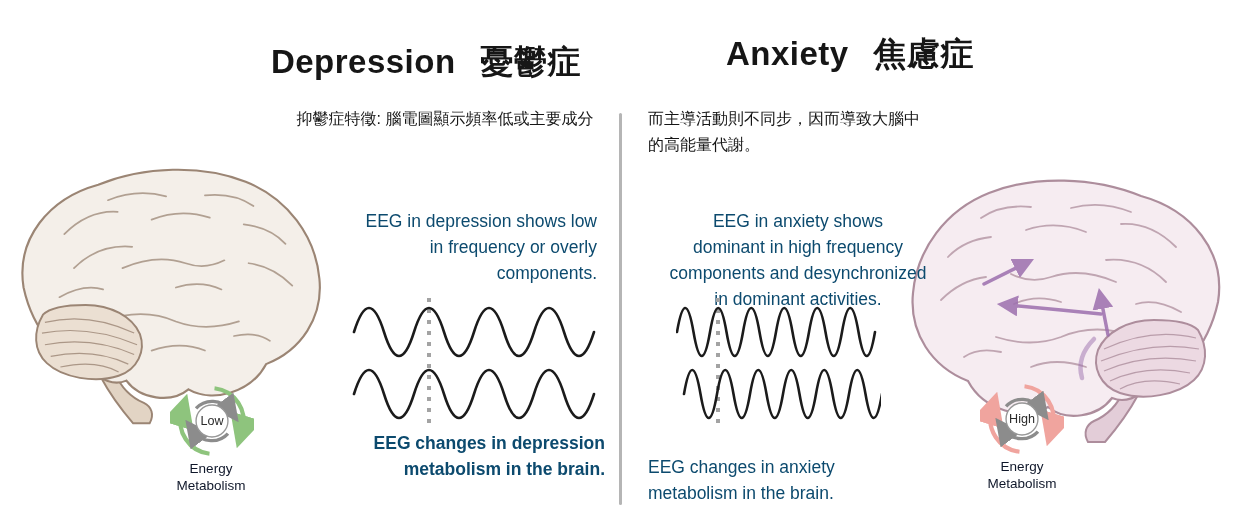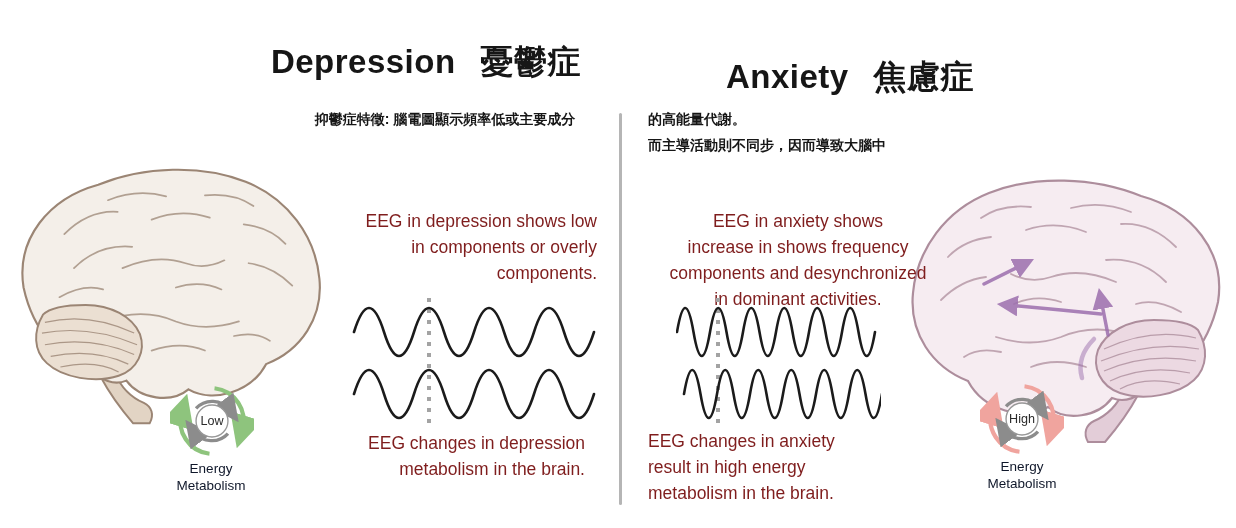--- a/index.html
+++ b/index.html
@@ -4,22 +4,22 @@
 <style>
   * { margin:0; padding:0; box-sizing:border-box; }
   html,body { background:#fff; }
   #stage {
     position:relative; width:1236px; height:528px; background:#ffffff;
     font-family:"Liberation Sans", sans-serif; color:#161616; overflow:hidden;
   }
   .abs { position:absolute; }
   .title { font-size:33px; font-weight:700; letter-spacing:.5px; text-align:center; white-space:nowrap; }
   .title .zh { margin-left:25px; }
-  .zh-block { font-size:14px; font-weight:700; line-height:26px; }
-  .en-block { font-size:17.5px; font-weight:400; line-height:26px; color:#7f1d1d; }
+  .zh-block { font-size:16px; font-weight:400; line-height:26px; }
+  .en-block { font-size:17.5px; font-weight:400; line-height:26px; color:#0c4a6e; }
   .align-r { text-align:right; }
   .align-c { text-align:center; }
   .divider { width:3px; background:#b5b5b5; border-radius:2px; }
   .metab-label { font-size:13.5px; line-height:17px; text-align:center; color:#0f172a; }
   svg { display:block; }
   .wave { fill:none; stroke:#1b1b1b; stroke-width:2.6; stroke-linecap:round; }
   .syncline { stroke:#a3a3a3; stroke-width:4; stroke-dasharray:4 7; fill:none; }
   .brain-main { fill:var(--b-fill); stroke:var(--b-line); stroke-width:2.2; }
   .brain-cbl  { fill:var(--b-fill2); stroke:var(--b-line); stroke-width:2; }
   .brain-stem { fill:var(--b-fill3); stroke:var(--b-line); stroke-width:2; }
@@ -84,93 +84,92 @@
   <svg class="abs" style="left:6px; top:142px; --b-fill:#f4efe9; --b-line:#9b8574; --b-fill2:#ebdfd2; --b-fill3:#e2d4c4;" width="330" height="291" viewBox="0 0 340 300">
     <use href="#brainShape"></use>
   </svg>
 
   <div class="abs zh-block align-c" style="left:260px; top:106px; width:370px;">
     <div>抑鬱症特徵: 腦電圖顯示頻率低或主要成分</div>
   </div>
 
   <div class="abs en-block align-r" style="left:300px; top:208px; width:297px;">
     <div>EEG in depression shows low</div>
-    <div>in components or overly</div>
+    <div>in frequency or overly</div>
     <div>components.</div>
   </div>
 
   <svg class="abs" style="left:352px; top:298px;" width="245" height="132" viewBox="0 0 245 132">
     <path class="syncline" d="M77 0 L77 131"></path>
     <g transform="translate(2,6)">
       <path class="wave" d="M0 28 q15 -48 30 0 q15 48 30 0 q15 -48 30 0 q15 48 30 0 q15 -48 30 0 q15 48 30 0 q15 -48 30 0 q15 48 30 0"></path>
     </g>
     <g transform="translate(2,68)">
       <path class="wave" d="M0 28 q15 -48 30 0 q15 48 30 0 q15 -48 30 0 q15 48 30 0 q15 -48 30 0 q15 48 30 0 q15 -48 30 0 q15 48 30 0"></path>
     </g>
   </svg>
 
-  <div class="abs en-block align-r" style="left:288px; top:430px; width:297px;">
+  <div class="abs en-block align-r" style="left:308px; top:430px; width:297px;font-weight:bold;">
     <div>EEG changes in depression</div>
     <div>metabolism in the brain.</div>
   </div>
 
   <svg class="abs" style="left:170px; top:379px;" width="84" height="84" viewBox="0 0 100 100">
     <path class="cyc-outer" stroke="#8ec47d" d="M53 11 A39 39 0 0 1 86 61" marker-end="url(#mkGreen)"></path>
     <path class="cyc-outer" stroke="#8ec47d" d="M47 89 A39 39 0 0 1 14 39" marker-end="url(#mkGreen)"></path>
     <path class="cyc-inner" d="M31 35 A26 26 0 0 1 71 37" marker-end="url(#mkGray)"></path>
     <path class="cyc-inner" d="M69 65 A26 26 0 0 1 29 63" marker-end="url(#mkGray)"></path>
     <circle class="cyc-center" cx="50" cy="50" r="19"></circle>
     <text class="cyc-text" x="50" y="55" text-anchor="middle">Low</text>
   </svg>
   <div class="abs metab-label" style="left:151px; top:460px; width:120px;">
     <div>Energy</div>
     <div>Metabolism</div>
   </div>
 
   <div class="abs divider" style="left:619px; top:113px; height:392px;"></div>
 
-  <div class="abs title" style="left:650px; top:55px; width:400px;text-align:center;">
+  <div class="abs title" style="left:650px; top:32px; width:400px;text-align:center;">
     <span>Anxiety</span><span class="zh">焦慮症</span>
   </div>
 
   <svg class="abs" style="left:896px; top:152px; --b-fill:#f6ecf1; --b-line:#ad8d9c; --b-fill2:#ecd9e2; --b-fill3:#e3cdd8;" width="340" height="300" viewBox="0 0 340 300">
     <use href="#brainShape" transform="translate(340,0) scale(-1,1)"></use>
     <g>
       <path class="pathway faint" d="M186 226 Q180 205 198 187"></path>
       <path class="pathway" d="M205 162 L165 158 L112 153" marker-end="url(#mkPurple)"></path>
       <path class="pathway" d="M88 132 L128 112" marker-end="url(#mkPurple)"></path>
       <path class="pathway" d="M212 183 L205 147" marker-end="url(#mkPurple)"></path>
     </g>
   </svg>
 
   <div class="abs zh-block" style="left:648px; top:106px; width:310px;">
+    <div>而主導活動則不同步，因而導致大腦中</div>
     <div>的高能量代謝。</div>
-    <div>而主導活動則不同步，因而導致大腦中</div>
   </div>
 
   <div class="abs en-block" style="left:648px; top:208px; width:300px;text-align:center;">
     <div>EEG in anxiety shows</div>
-    <div>increase in shows frequency</div>
+    <div>dominant in high frequency</div>
     <div>components and desynchronized</div>
     <div>in dominant activities.</div>
   </div>
 
   <svg class="abs" style="left:676px; top:298px;" width="205" height="132" viewBox="0 0 205 132">
     <path class="syncline" d="M42 0 L42 131"></path>
     <g transform="translate(1,6)">
       <path class="wave" d="M0 28 q8.25 -48 16.5 0 q8.25 48 16.5 0 q8.25 -48 16.5 0 q8.25 48 16.5 0 q8.25 -48 16.5 0 q8.25 48 16.5 0 q8.25 -48 16.5 0 q8.25 48 16.5 0 q8.25 -48 16.5 0 q8.25 48 16.5 0 q8.25 -48 16.5 0 q8.25 48 16.5 0"></path>
     </g>
     <g transform="translate(8,68)">
       <path class="wave" d="M0 28 q8.25 -48 16.5 0 q8.25 48 16.5 0 q8.25 -48 16.5 0 q8.25 48 16.5 0 q8.25 -48 16.5 0 q8.25 48 16.5 0 q8.25 -48 16.5 0 q8.25 48 16.5 0 q8.25 -48 16.5 0 q8.25 48 16.5 0 q8.25 -48 16.5 0 q8.25 48 16.5 0"></path>
     </g>
   </svg>
 
-  <div class="abs en-block" style="left:648px; top:428px; width:300px;">
+  <div class="abs en-block" style="left:648px; top:454px; width:300px;">
     <div>EEG changes in anxiety</div>
-    <div>result in high energy</div>
     <div>metabolism in the brain.</div>
   </div>
 
   <svg class="abs" style="left:980px; top:377px;" width="84" height="84" viewBox="0 0 100 100">
     <path class="cyc-outer" stroke="#f0a49e" d="M53 11 A39 39 0 0 1 86 61" marker-end="url(#mkPink)"></path>
     <path class="cyc-outer" stroke="#f0a49e" d="M47 89 A39 39 0 0 1 14 39" marker-end="url(#mkPink)"></path>
     <path class="cyc-inner" d="M31 35 A26 26 0 0 1 71 37" marker-end="url(#mkGray)"></path>
     <path class="cyc-inner" d="M69 65 A26 26 0 0 1 29 63" marker-end="url(#mkGray)"></path>
     <circle class="cyc-center" cx="50" cy="50" r="19"></circle>
     <text class="cyc-text" x="50" y="55" text-anchor="middle">High</text>

